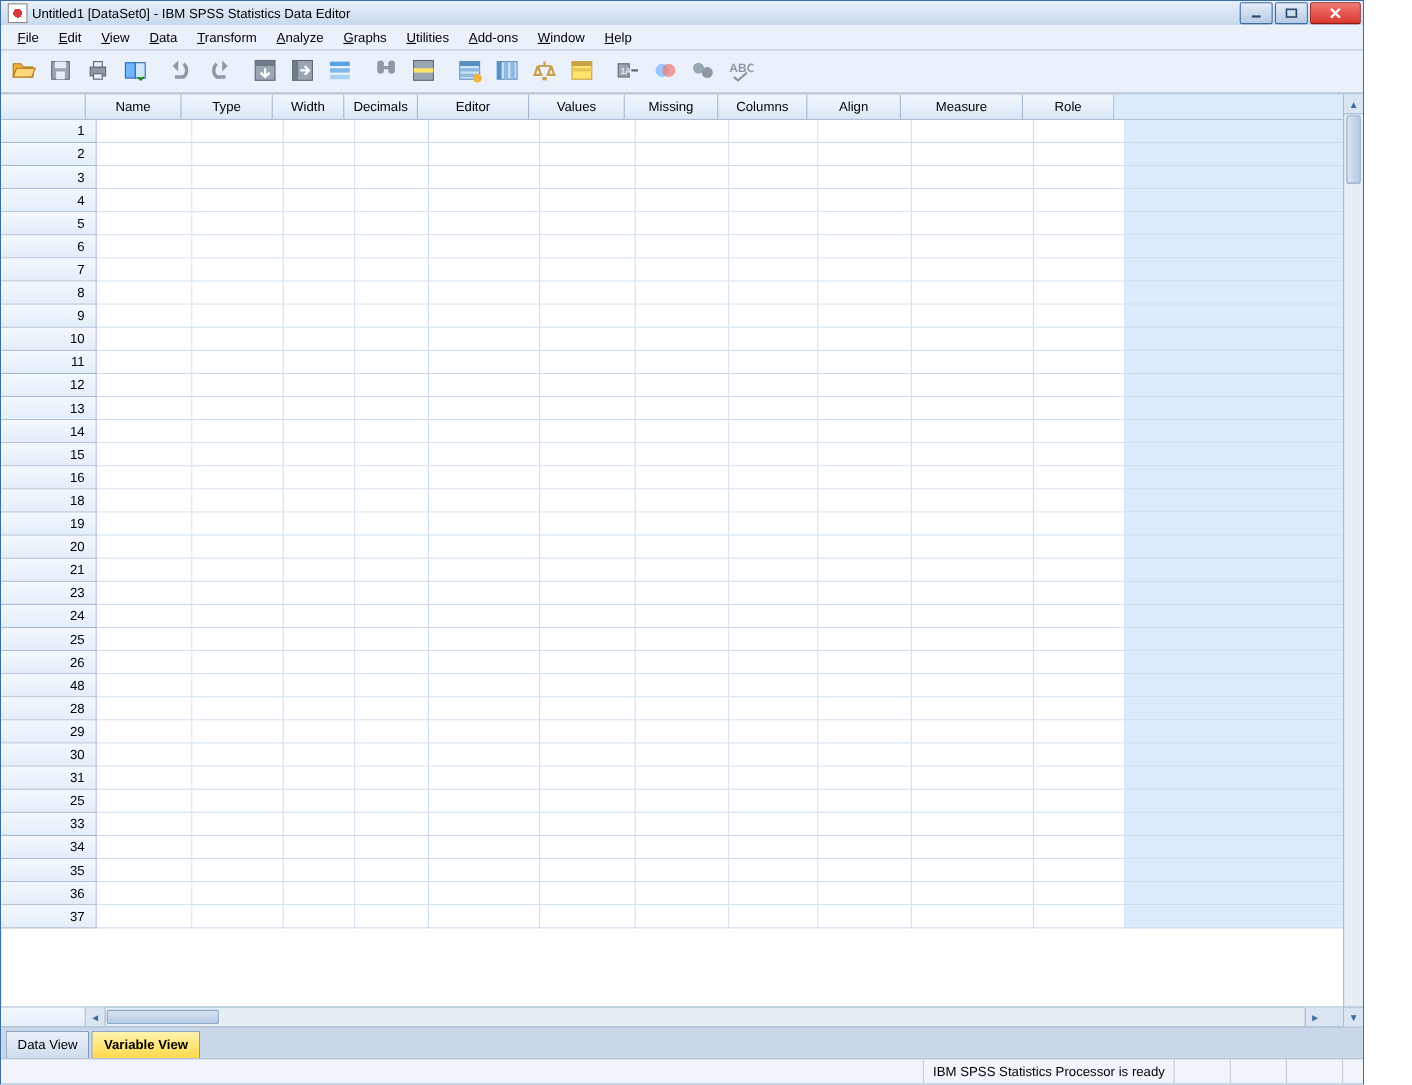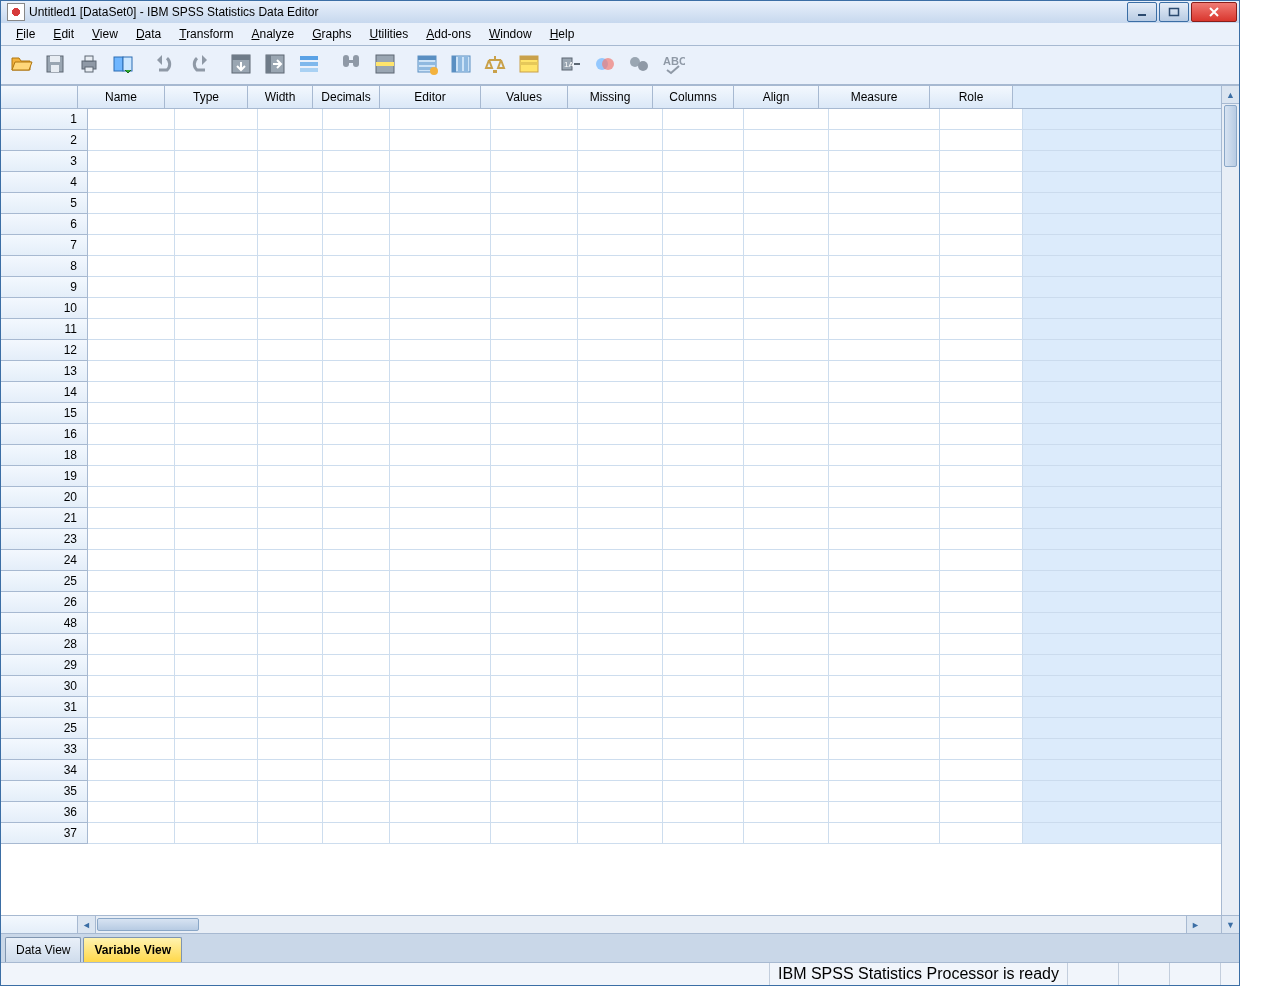--- a/index.html
+++ b/index.html
@@ -53,21 +53,21 @@
   .hscroll .thumb{position:absolute;top:2px;bottom:2px;left:19px;width:100px;background:linear-gradient(to bottom,#d7e3f2,#b7cbe3);border:1px solid #8aa7c7;border-radius:2px;}
   .hscroll-row .corner-fill{flex:0 0 17px;background:#dbe5f1;}
   
   .tabbar{height:28px;background:#c9d7e8;border-top:1px solid #a7b9d1;display:flex;align-items:flex-end;padding-left:4px;}
   .view-tab{height:24px;padding:0 10px;border:1px solid #7f95b0;border-bottom:none;border-top-left-radius:2px;border-top-right-radius:2px;margin-right:2px;display:flex;align-items:center;font-size:12px;cursor:default;}
   .view-tab.inactive{background:linear-gradient(to bottom,#e9f0f9,#cfdcec);}
   .view-tab.active{background:linear-gradient(to bottom,#fff3b0,#ffd84a);font-weight:bold;}
   
   .statusbar{height:22px;background:#f1f5fb;border-top:1px solid #a7b9d1;display:flex;align-items:center;}
   .statusbar .fill{flex:1;}
-  .status-cell{border-left:1px solid #c3cedd;height:100%;display:flex;align-items:center;padding:0 8px;font-size:16px;}
+  .status-cell{border-left:1px solid #c3cedd;height:100%;display:flex;align-items:center;padding:0 8px;font-size:12px;}
   .status-cell.small{width:34px;}
   .status-cell.tiny{width:18px;padding:0;}
 </style>
 </head>
 <body>
 
 <div class="window">
 
   <div class="titlebar">
     <div class="app-icon"></div>

